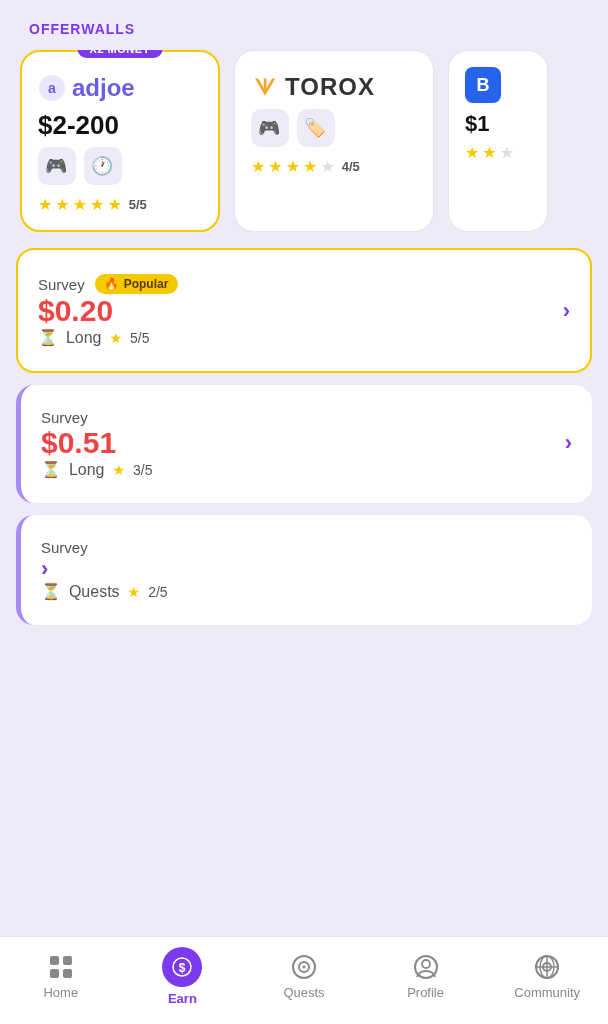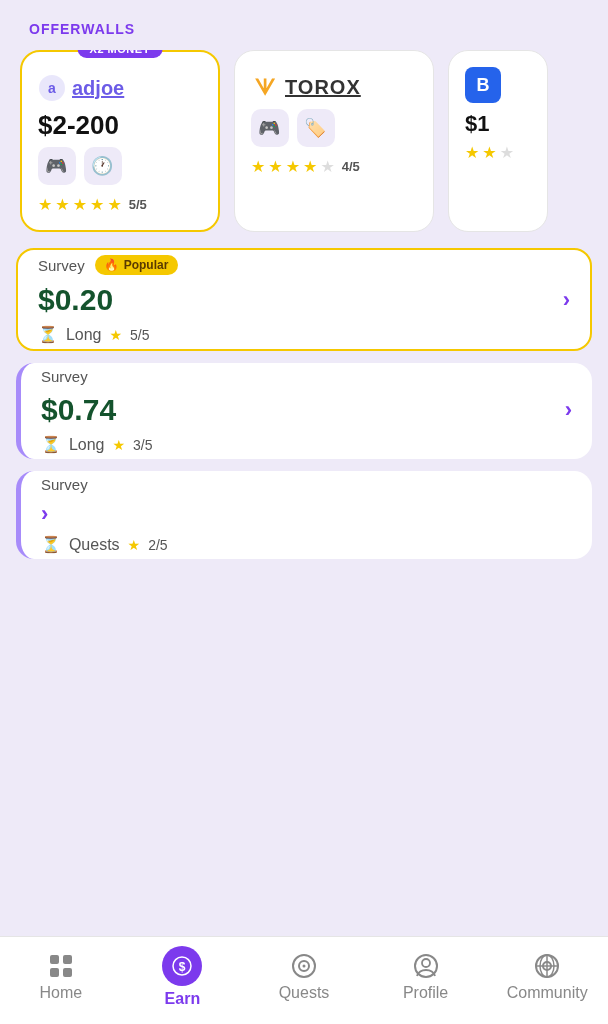--- a/index.html
+++ b/index.html
@@ -66,24 +66,23 @@
     }
 
     .offerwall-logo {
       display: flex;
       align-items: center;
       gap: 6px;
       margin-top: 6px;
       margin-bottom: 8px;
     }
     .offerwall-logo-text {
-      font-size: 20px;
+      font-size: 24px;
       font-weight: 700;
       color: #333;
-      text-decoration: underline;
     }
     .adjoe-text { color: #6c5ce7; }
     .torox-text { color: #333; font-weight: 800; letter-spacing: 1px; }
 
     .offerwall-range {
       font-size: 26px;
       font-weight: 800;
       color: #111;
       margin-bottom: 6px;
     }
@@ -129,24 +128,24 @@
     .surveys-section {
       padding: 0 16px;
       display: flex;
       flex-direction: column;
       gap: 12px;
     }
 
     .survey-card {
       background: #fff;
       border-radius: 18px;
-      padding: 5px 20px;
+      padding: 24px 20px;
       display: flex;
       flex-direction: column;
-      gap: 8px;
+      gap: 0;
       position: relative;
       overflow: hidden;
     }
     .survey-card.purple-accent {
       border-left: 5px solid #a78bfa;
     }
     .survey-card.yellow-border {
       border: 2px solid #f5c800;
     }
 
@@ -173,21 +172,21 @@
     }
 
     .survey-amount-row {
       display: flex;
       align-items: center;
       justify-content: space-between;
     }
     .survey-amount {
       font-size: 30px;
       font-weight: 800;
-      color: #14532d;
+      color: #ef4444;
     }
     .chevron-right {
       font-size: 22px;
       color: #7c3aed;
       font-weight: 700;
     }
 
     .survey-meta-row {
       display: flex;
       align-items: center;
@@ -222,21 +221,21 @@
     }
     .nav-item {
       display: flex;
       flex-direction: column;
       align-items: center;
       gap: 4px;
       cursor: pointer;
       flex: 1;
     }
     .nav-label {
-      font-size: 16px;
+      font-size: 13px;
       color: #888;
       font-weight: 500;
     }
     .nav-label.active-label {
       color: #7c3aed;
       font-weight: 700;
     }
     .earn-circle {
       width: 40px;
       height: 40px;
@@ -364,21 +363,21 @@
         <span class="star-small">★</span>
         <span class="meta-rating">5/5</span>
       </div>
     </div>
 
     <div class="survey-card purple-accent">
       <div class="survey-top-row">
         <span class="survey-label">Survey</span>
       </div>
       <div class="survey-amount-row">
-        <span class="survey-amount">$0.74</span>
+        <span class="survey-amount">$0.51</span>
         <span class="chevron-right">›</span>
       </div>
       <div class="survey-meta-row">
         <span class="hourglass-icon hourglass-red">⏳</span>
         <span class="duration-text">Long</span>
         <span class="star-small">★</span>
         <span class="meta-rating">3/5</span>
       </div>
     </div>
 

